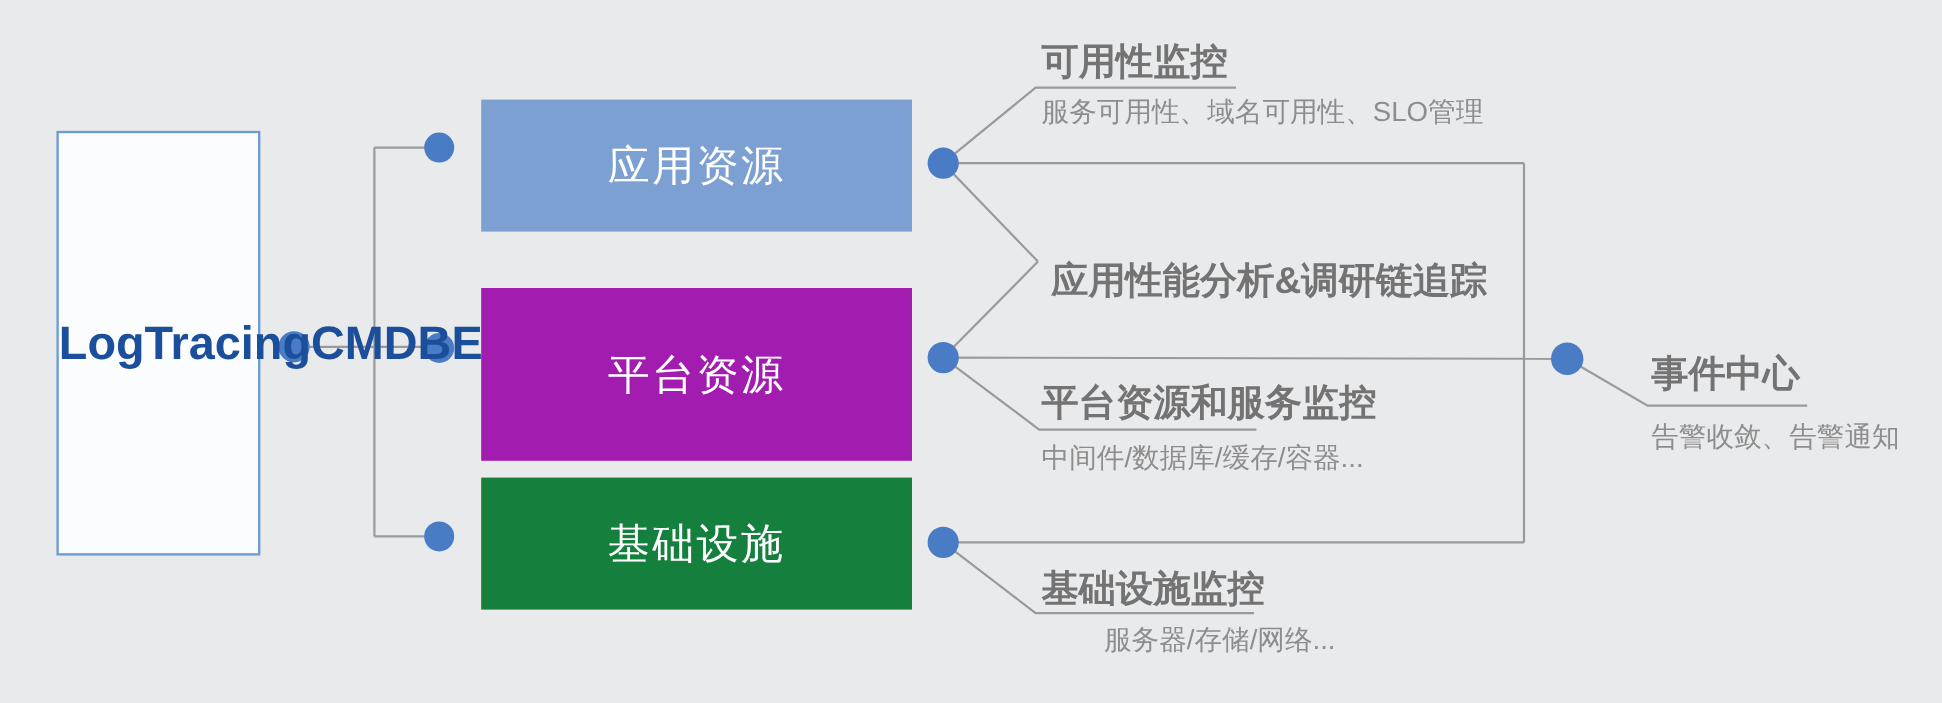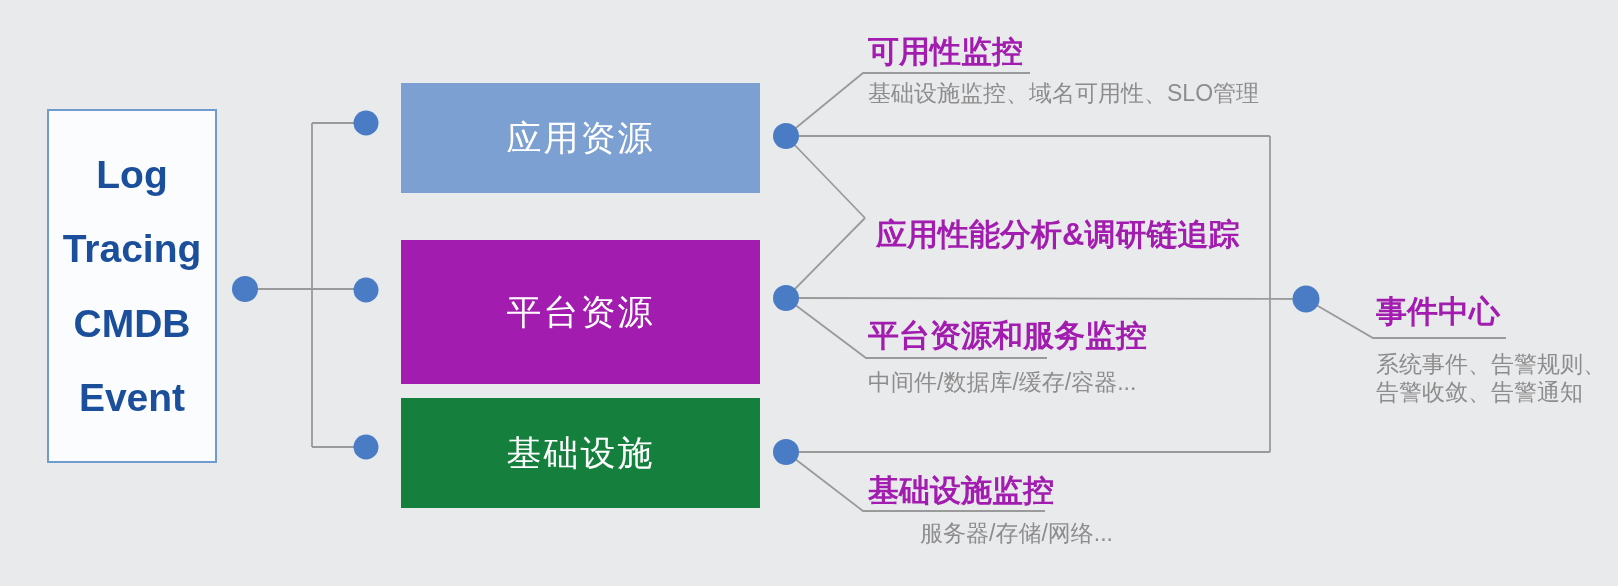--- a/index.html
+++ b/index.html
@@ -24,21 +24,21 @@
 
   
   .source-box {
     position: absolute;
     left: 47px; top: 109px;
     width: 170px; height: 354px;
     box-sizing: border-box;
     background: #fbfcfd;
     border: 2px solid #6f9bd1;
     display: flex;
-    flex-direction: column;
+    flex-direction: row;
     justify-content: space-evenly;
     align-items: center;
     padding: 8px 0;
   }
   .source-item {
     color: #1b4f9b;
     font-size: 39px;
     font-weight: 600;
     line-height: 1;
   }
@@ -57,21 +57,21 @@
     letter-spacing: 2px;
   }
   .layer-app   { top: 83px;  height: 110px; background: #7ca0d2; }
   .layer-plat  { top: 240px; height: 144px; background: #a21caf; }
   .layer-infra { top: 398px; height: 110px; background: #15803d; }
 
   
   .callout-title {
     position: absolute;
     transform: translateY(-50%);
-    color: #a21caf;
+    color: #737373;
     font-size: 31px;
     font-weight: 700;
     white-space: nowrap;
     line-height: 1;
   }
   .callout-subtitle {
     position: absolute;
     transform: translateY(-50%);
     color: #8d8d8d;
     font-size: 23px;
@@ -143,29 +143,28 @@
     <span>应用资源</span>
   </div>
   <div class="layer-box layer-plat">
     <span>平台资源</span>
   </div>
   <div class="layer-box layer-infra">
     <span>基础设施</span>
   </div>
 
   <div class="callout-title availability-title">可用性监控</div>
-  <div class="callout-subtitle availability-sub">基础设施监控、域名可用性、SLO管理</div>
+  <div class="callout-subtitle availability-sub">服务可用性、域名可用性、SLO管理</div>
 
   <div class="callout-title apm-title">应用性能分析&amp;调研链追踪</div>
 
   <div class="callout-title platform-title">平台资源和服务监控</div>
   <div class="callout-subtitle platform-sub">中间件/数据库/缓存/容器...</div>
 
   <div class="callout-title infra-title">基础设施监控</div>
   <div class="callout-subtitle infra-sub">服务器/存储/网络...</div>
 
   <div class="callout-title event-title">事件中心</div>
   <div class="event-sub">
-    <span>系统事件、告警规则、</span>
     <span>告警收敛、告警通知</span>
   </div>
 
 </div>
 
 </body></html>

